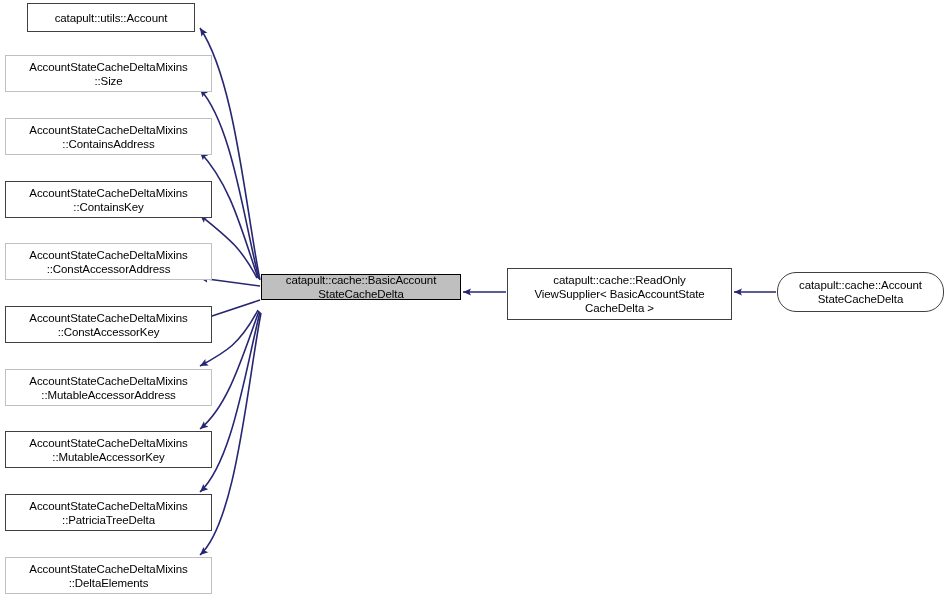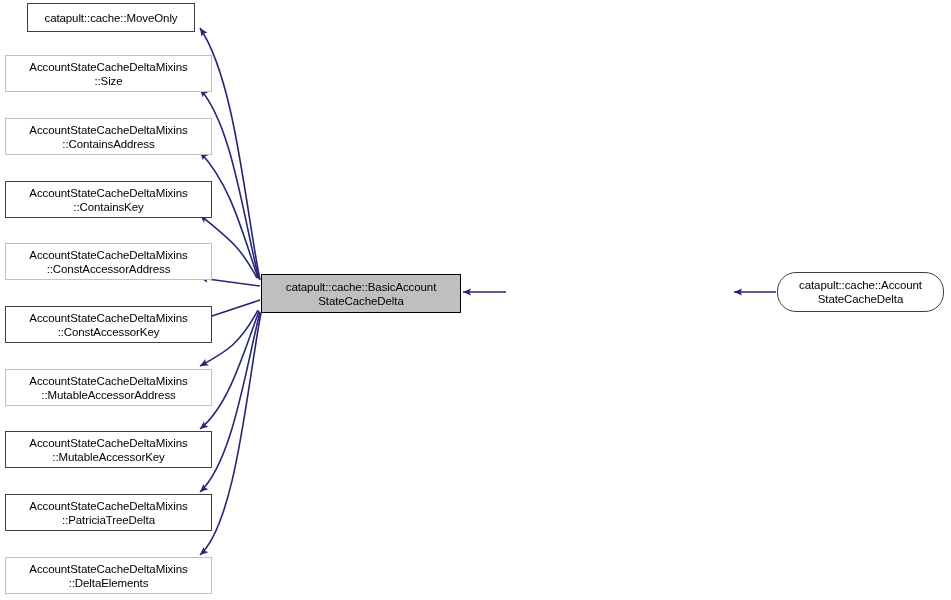--- a/index.html
+++ b/index.html
@@ -74,21 +74,21 @@
       <path d="M 259,311 C 242,358 228,406 200,429"></path>
       <path d="M 260,312 C 245,372 232,462 200,492"></path>
       <path d="M 261,313 C 247,386 236,522 200,555"></path>
 
       <path d="M 506,292 L 463,292"></path>
       <path d="M 776,292 L 734,292"></path>
     </g>
   </svg>
 
   <div class="node dark" style="left: 27px; top: 3px; width: 168px; height: 29px;">
-    <span class="label">catapult::cache::MoveOnly</span>
+    <span class="label">catapult::utils::Account</span>
   </div>
   <div class="node" style="left: 5px; top: 55px; width: 207px; height: 37px;">
     <span class="label">AccountStateCacheDeltaMixins
 ::Size</span>
   </div>
   <div class="node" style="left: 5px; top: 118px; width: 207px; height: 37px;">
     <span class="label">AccountStateCacheDeltaMixins
 ::ContainsAddress</span>
   </div>
   <div class="node dark" style="left: 5px; top: 181px; width: 207px; height: 37px;">
@@ -112,22 +112,27 @@
 ::MutableAccessorKey</span>
   </div>
   <div class="node dark" style="left: 5px; top: 494px; width: 207px; height: 37px;">
     <span class="label">AccountStateCacheDeltaMixins
 ::PatriciaTreeDelta</span>
   </div>
   <div class="node" style="left: 5px; top: 557px; width: 207px; height: 37px;">
     <span class="label">AccountStateCacheDeltaMixins
 ::DeltaElements</span>
   </div>
-  <div class="node current" style="left: 261px; top: 274px; width: 200px; height: 39px;">
+  <div class="node current" style="left: 261px; top: 274px; width: 200px; height: 26px;">
     <span class="label">catapult::cache::BasicAccount
 StateCacheDelta</span>
+  </div>
+  <div class="node dark" style="left: 507px; top: 268px; width: 225px; height: 52px;">
+    <span class="label">catapult::cache::ReadOnly
+ViewSupplier&lt; BasicAccountState
+CacheDelta &gt;</span>
   </div>
   <div class="node dark" style="left: 777px; top: 272px; width: 167px; height: 40px; border-radius: 19px;">
     <span class="label">catapult::cache::Account
 StateCacheDelta</span>
   </div>
 
 </div>
 
 </body></html>

